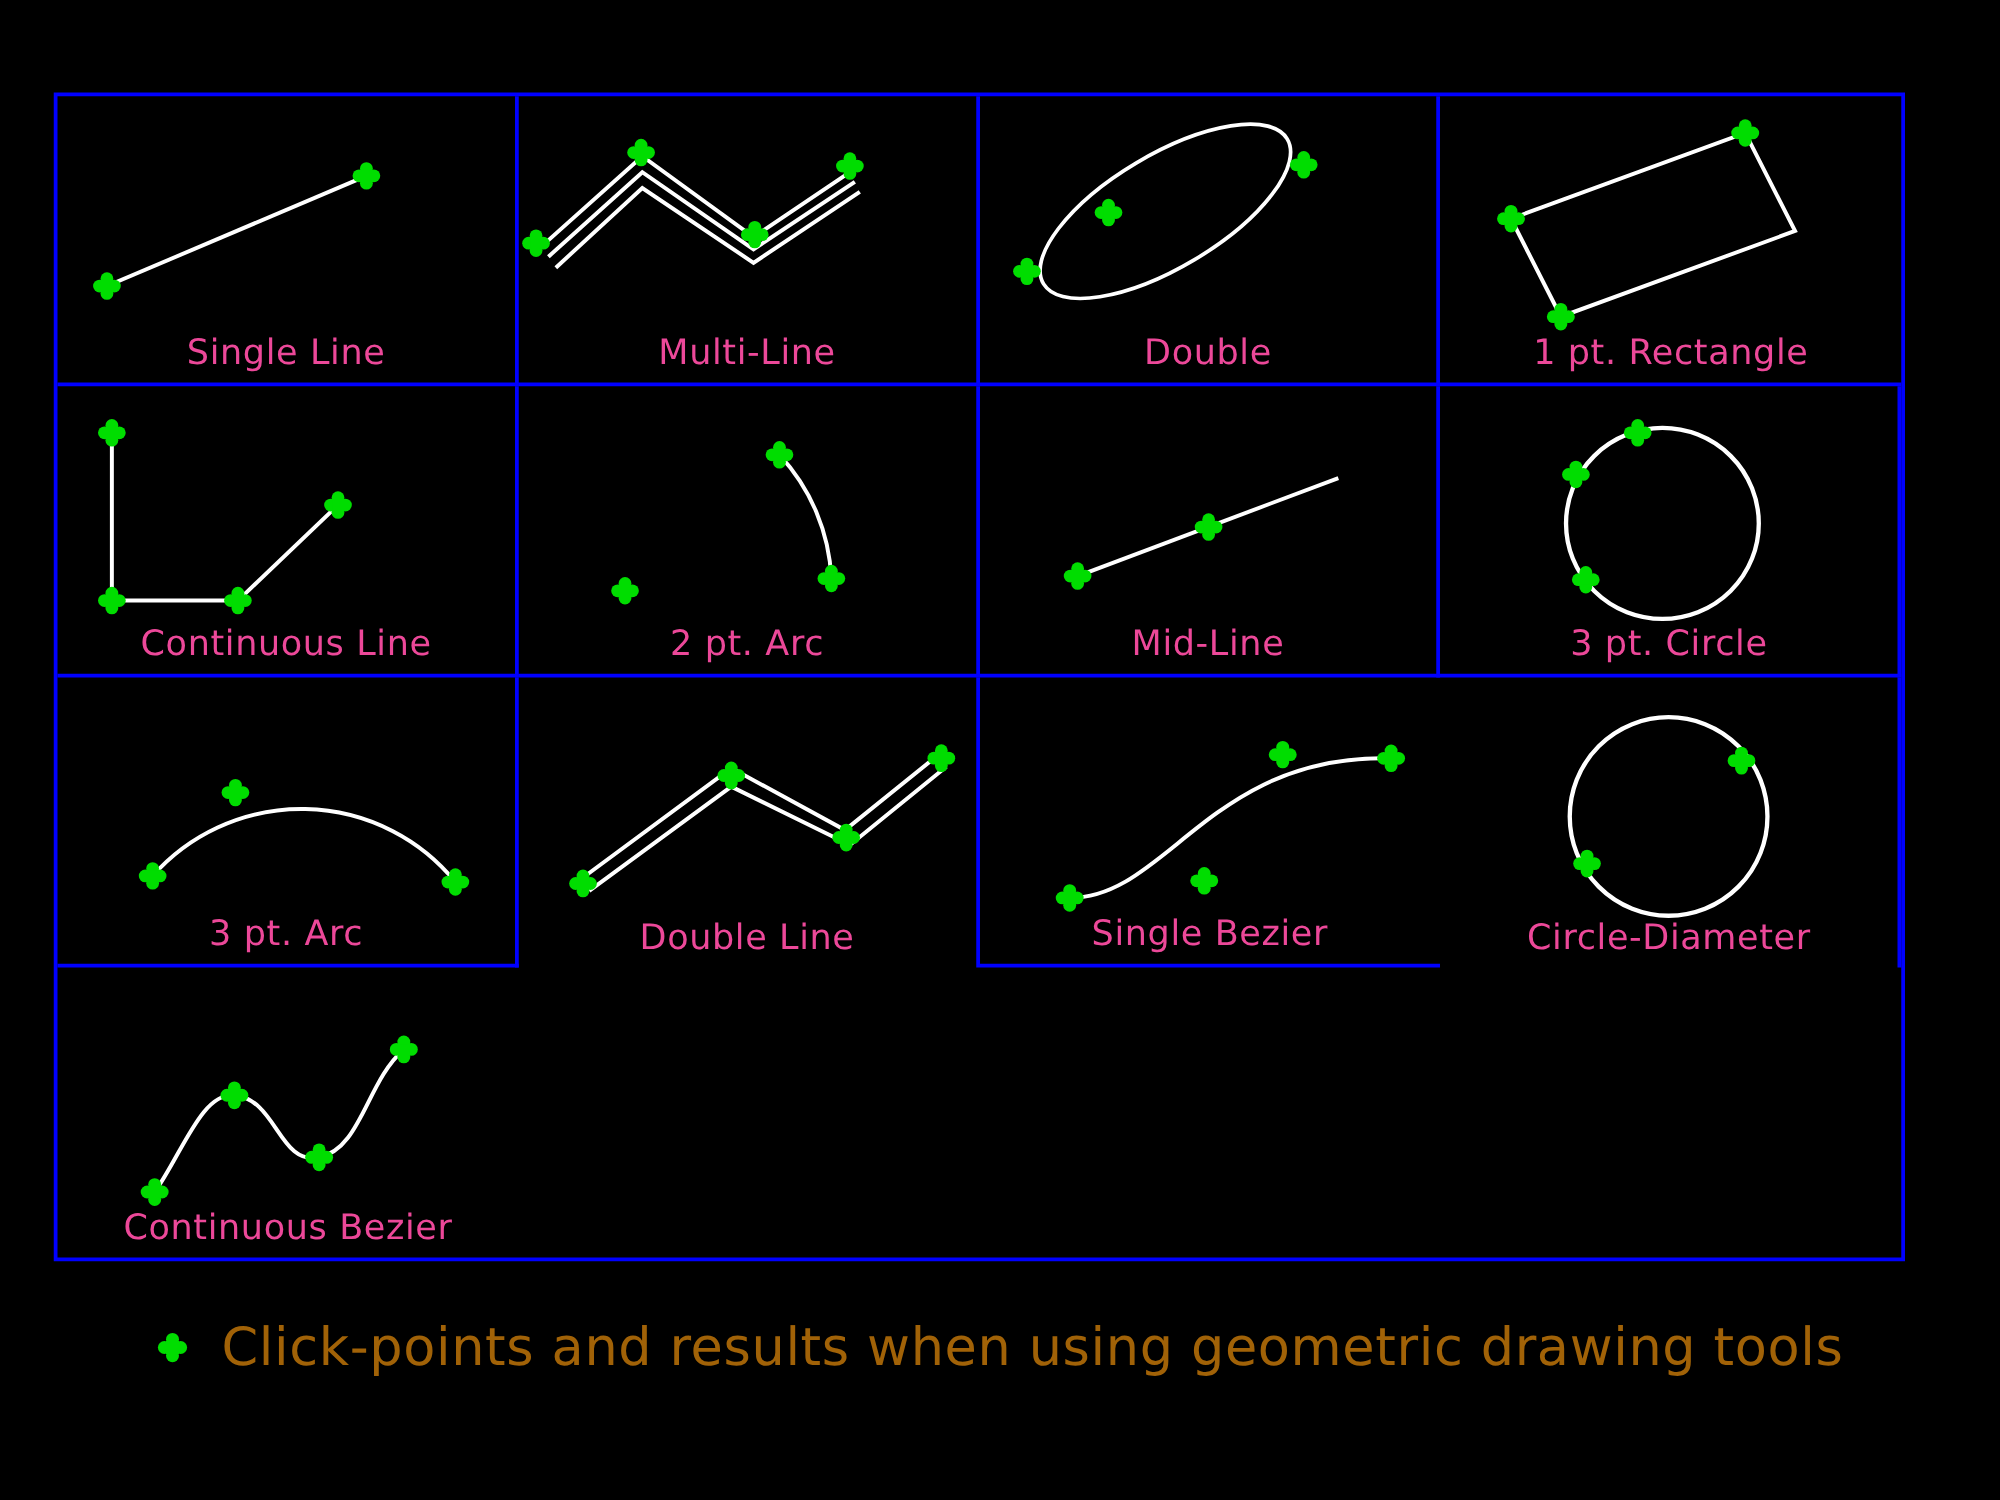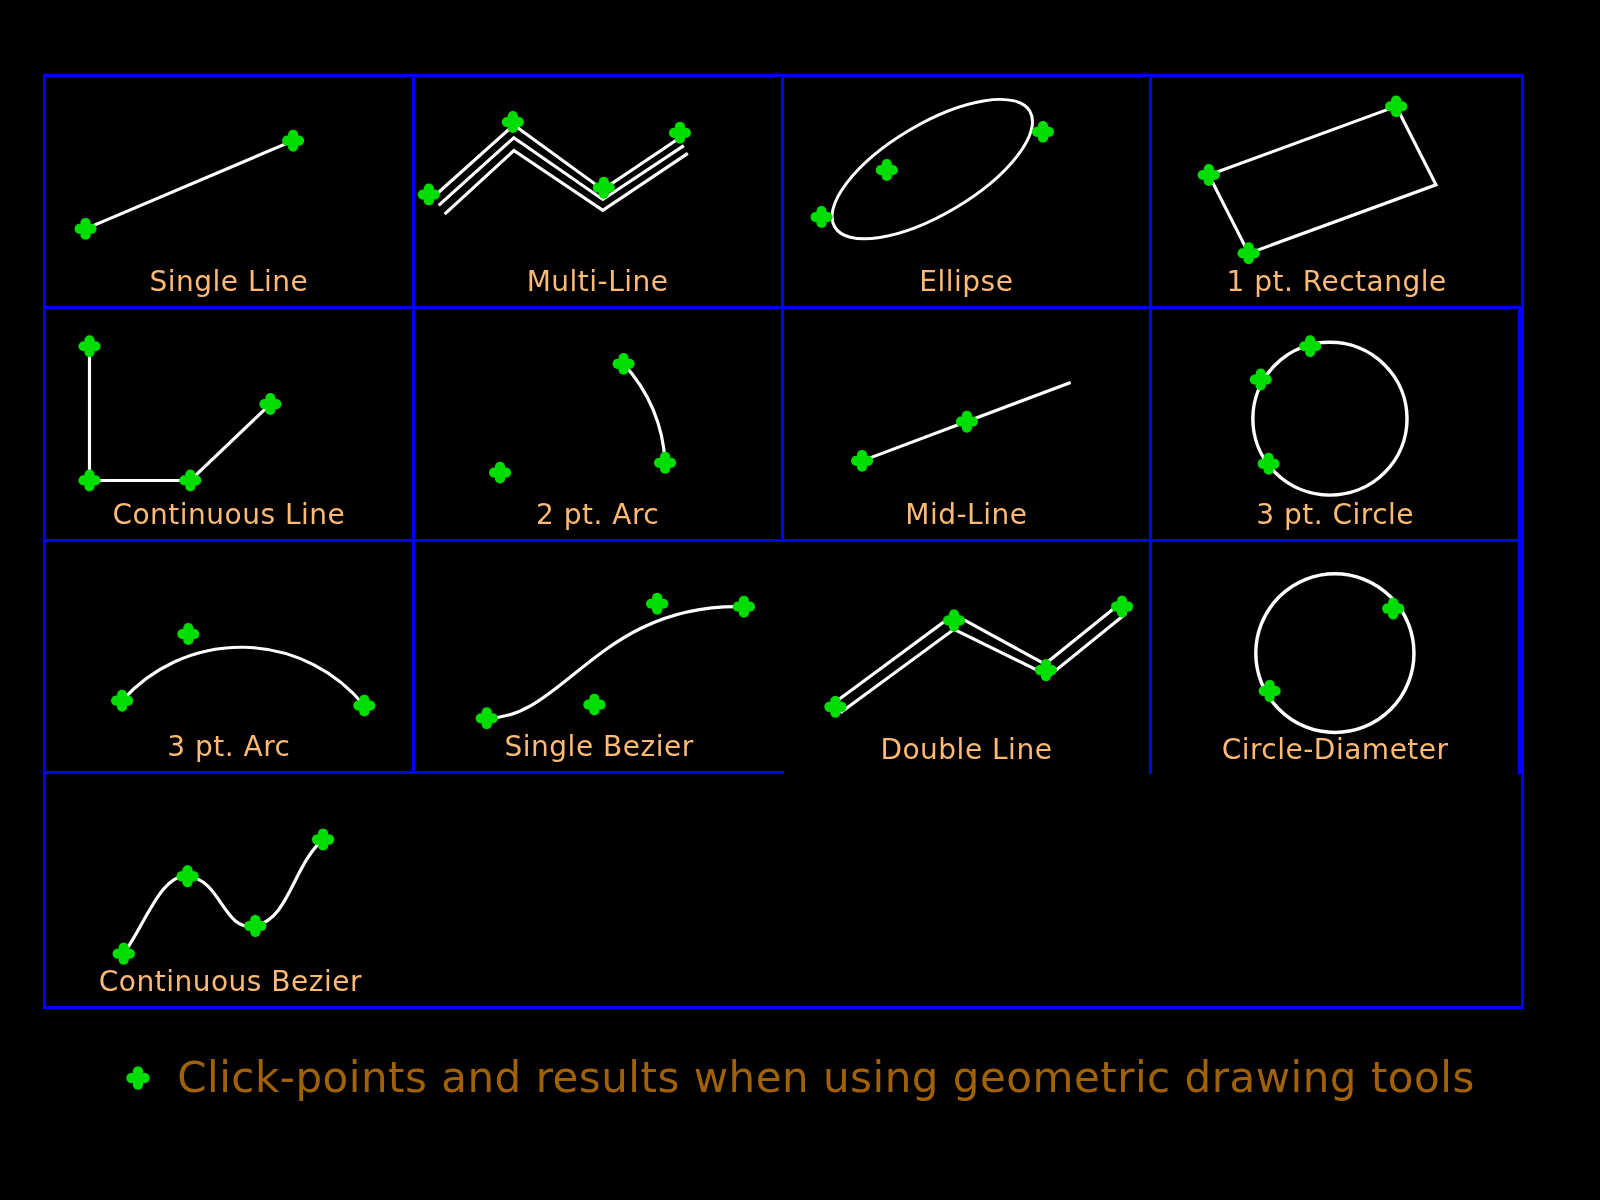--- a/index.html
+++ b/index.html
@@ -47,21 +47,21 @@
     width: 100%;
     height: 100%;
     display: block;
   }
   .cell-label {
     position: absolute;
     left: 0;
     right: 0;
     bottom: 8px;
     text-align: center;
-    color: #fdba74;
+    color: #ec4899;
     font-family: "DejaVu Sans", sans-serif;
     font-size: 28px;
     letter-spacing: 0.5px;
     white-space: nowrap;
   }
   #caption {
     position: absolute;
     left: 0;
     right: 0;
     top: 1053px;
@@ -163,21 +163,21 @@
             <rect x="-4.2" y="-4.2" width="8.4" height="8.4"></rect>
           </g>
           <g transform="translate(262,56)" fill="#00dd00">
             <circle cx="0" cy="-6" r="5.2"></circle>
             <circle cx="0" cy="6" r="5.2"></circle>
             <circle cx="-6" cy="0" r="5.2"></circle>
             <circle cx="6" cy="0" r="5.2"></circle>
             <rect x="-4.2" y="-4.2" width="8.4" height="8.4"></rect>
           </g>
         </svg>
-        <div class="cell-label">Ellipse</div>
+        <div class="cell-label">Double</div>
       </div>
       <div class="cell lastcol">
         <svg viewBox="0 0 370 234" preserveAspectRatio="none">
           <path d="M 57 100 L 245 30 L 285 110 L 97 180 Z" fill="none" stroke="#ffffff" stroke-width="3.2" stroke-linecap="butt" stroke-linejoin="miter"></path>
           <g transform="translate(57,100)" fill="#00dd00">
             <circle cx="0" cy="-6" r="5.2"></circle>
             <circle cx="0" cy="6" r="5.2"></circle>
             <circle cx="-6" cy="0" r="5.2"></circle>
             <circle cx="6" cy="0" r="5.2"></circle>
             <rect x="-4.2" y="-4.2" width="8.4" height="8.4"></rect>
@@ -326,54 +326,20 @@
           </g>
           <g transform="translate(322,167)" fill="#00dd00">
             <circle cx="0" cy="-6" r="5.2"></circle>
             <circle cx="0" cy="6" r="5.2"></circle>
             <circle cx="-6" cy="0" r="5.2"></circle>
             <circle cx="6" cy="0" r="5.2"></circle>
             <rect x="-4.2" y="-4.2" width="8.4" height="8.4"></rect>
           </g>
         </svg>
         <div class="cell-label">3 pt. Arc</div>
-      </div>
-      <div class="cell lastcol">
-        <svg viewBox="0 0 370 234" preserveAspectRatio="none">
-          <path d="M 72 180 C 150 180 185 62 330 66" fill="none" stroke="#ffffff" stroke-width="3.2" stroke-linecap="butt" stroke-linejoin="miter"></path>
-          <g transform="translate(72,180)" fill="#00dd00">
-            <circle cx="0" cy="-6" r="5.2"></circle>
-            <circle cx="0" cy="6" r="5.2"></circle>
-            <circle cx="-6" cy="0" r="5.2"></circle>
-            <circle cx="6" cy="0" r="5.2"></circle>
-            <rect x="-4.2" y="-4.2" width="8.4" height="8.4"></rect>
-          </g>
-          <g transform="translate(180,166)" fill="#00dd00">
-            <circle cx="0" cy="-6" r="5.2"></circle>
-            <circle cx="0" cy="6" r="5.2"></circle>
-            <circle cx="-6" cy="0" r="5.2"></circle>
-            <circle cx="6" cy="0" r="5.2"></circle>
-            <rect x="-4.2" y="-4.2" width="8.4" height="8.4"></rect>
-          </g>
-          <g transform="translate(243,63)" fill="#00dd00">
-            <circle cx="0" cy="-6" r="5.2"></circle>
-            <circle cx="0" cy="6" r="5.2"></circle>
-            <circle cx="-6" cy="0" r="5.2"></circle>
-            <circle cx="6" cy="0" r="5.2"></circle>
-            <rect x="-4.2" y="-4.2" width="8.4" height="8.4"></rect>
-          </g>
-          <g transform="translate(330,66)" fill="#00dd00">
-            <circle cx="0" cy="-6" r="5.2"></circle>
-            <circle cx="0" cy="6" r="5.2"></circle>
-            <circle cx="-6" cy="0" r="5.2"></circle>
-            <circle cx="6" cy="0" r="5.2"></circle>
-            <rect x="-4.2" y="-4.2" width="8.4" height="8.4"></rect>
-          </g>
-        </svg>
-        <div class="cell-label">Single Bezier</div>
       </div>
       <div class="cell lastrow">
         <svg viewBox="0 0 370 234" preserveAspectRatio="none">
           <path d="M 51 162 L 172 73 L 264 123 L 340 62" fill="none" stroke="#ffffff" stroke-width="3.2" stroke-linecap="butt" stroke-linejoin="miter"></path>
           <path d="M 57 172 L 172 88 L 268 135 L 346 72" fill="none" stroke="#ffffff" stroke-width="3.2" stroke-linecap="butt" stroke-linejoin="miter"></path>
           <g transform="translate(52,166)" fill="#00dd00">
             <circle cx="0" cy="-6" r="5.2"></circle>
             <circle cx="0" cy="6" r="5.2"></circle>
             <circle cx="-6" cy="0" r="5.2"></circle>
             <circle cx="6" cy="0" r="5.2"></circle>
@@ -395,20 +361,54 @@
           </g>
           <g transform="translate(342,65)" fill="#00dd00">
             <circle cx="0" cy="-6" r="5.2"></circle>
             <circle cx="0" cy="6" r="5.2"></circle>
             <circle cx="-6" cy="0" r="5.2"></circle>
             <circle cx="6" cy="0" r="5.2"></circle>
             <rect x="-4.2" y="-4.2" width="8.4" height="8.4"></rect>
           </g>
         </svg>
         <div class="cell-label">Double Line</div>
+      </div>
+      <div class="cell lastcol">
+        <svg viewBox="0 0 370 234" preserveAspectRatio="none">
+          <path d="M 72 180 C 150 180 185 62 330 66" fill="none" stroke="#ffffff" stroke-width="3.2" stroke-linecap="butt" stroke-linejoin="miter"></path>
+          <g transform="translate(72,180)" fill="#00dd00">
+            <circle cx="0" cy="-6" r="5.2"></circle>
+            <circle cx="0" cy="6" r="5.2"></circle>
+            <circle cx="-6" cy="0" r="5.2"></circle>
+            <circle cx="6" cy="0" r="5.2"></circle>
+            <rect x="-4.2" y="-4.2" width="8.4" height="8.4"></rect>
+          </g>
+          <g transform="translate(180,166)" fill="#00dd00">
+            <circle cx="0" cy="-6" r="5.2"></circle>
+            <circle cx="0" cy="6" r="5.2"></circle>
+            <circle cx="-6" cy="0" r="5.2"></circle>
+            <circle cx="6" cy="0" r="5.2"></circle>
+            <rect x="-4.2" y="-4.2" width="8.4" height="8.4"></rect>
+          </g>
+          <g transform="translate(243,63)" fill="#00dd00">
+            <circle cx="0" cy="-6" r="5.2"></circle>
+            <circle cx="0" cy="6" r="5.2"></circle>
+            <circle cx="-6" cy="0" r="5.2"></circle>
+            <circle cx="6" cy="0" r="5.2"></circle>
+            <rect x="-4.2" y="-4.2" width="8.4" height="8.4"></rect>
+          </g>
+          <g transform="translate(330,66)" fill="#00dd00">
+            <circle cx="0" cy="-6" r="5.2"></circle>
+            <circle cx="0" cy="6" r="5.2"></circle>
+            <circle cx="-6" cy="0" r="5.2"></circle>
+            <circle cx="6" cy="0" r="5.2"></circle>
+            <rect x="-4.2" y="-4.2" width="8.4" height="8.4"></rect>
+          </g>
+        </svg>
+        <div class="cell-label">Single Bezier</div>
       </div>
       <div class="cell lastrow">
         <svg viewBox="0 0 370 234" preserveAspectRatio="none">
           <circle cx="185" cy="112" r="80" fill="none" stroke="#ffffff" stroke-width="3.5"></circle>
           <g transform="translate(244,67)" fill="#00dd00">
             <circle cx="0" cy="-6" r="5.2"></circle>
             <circle cx="0" cy="6" r="5.2"></circle>
             <circle cx="-6" cy="0" r="5.2"></circle>
             <circle cx="6" cy="0" r="5.2"></circle>
             <rect x="-4.2" y="-4.2" width="8.4" height="8.4"></rect>

